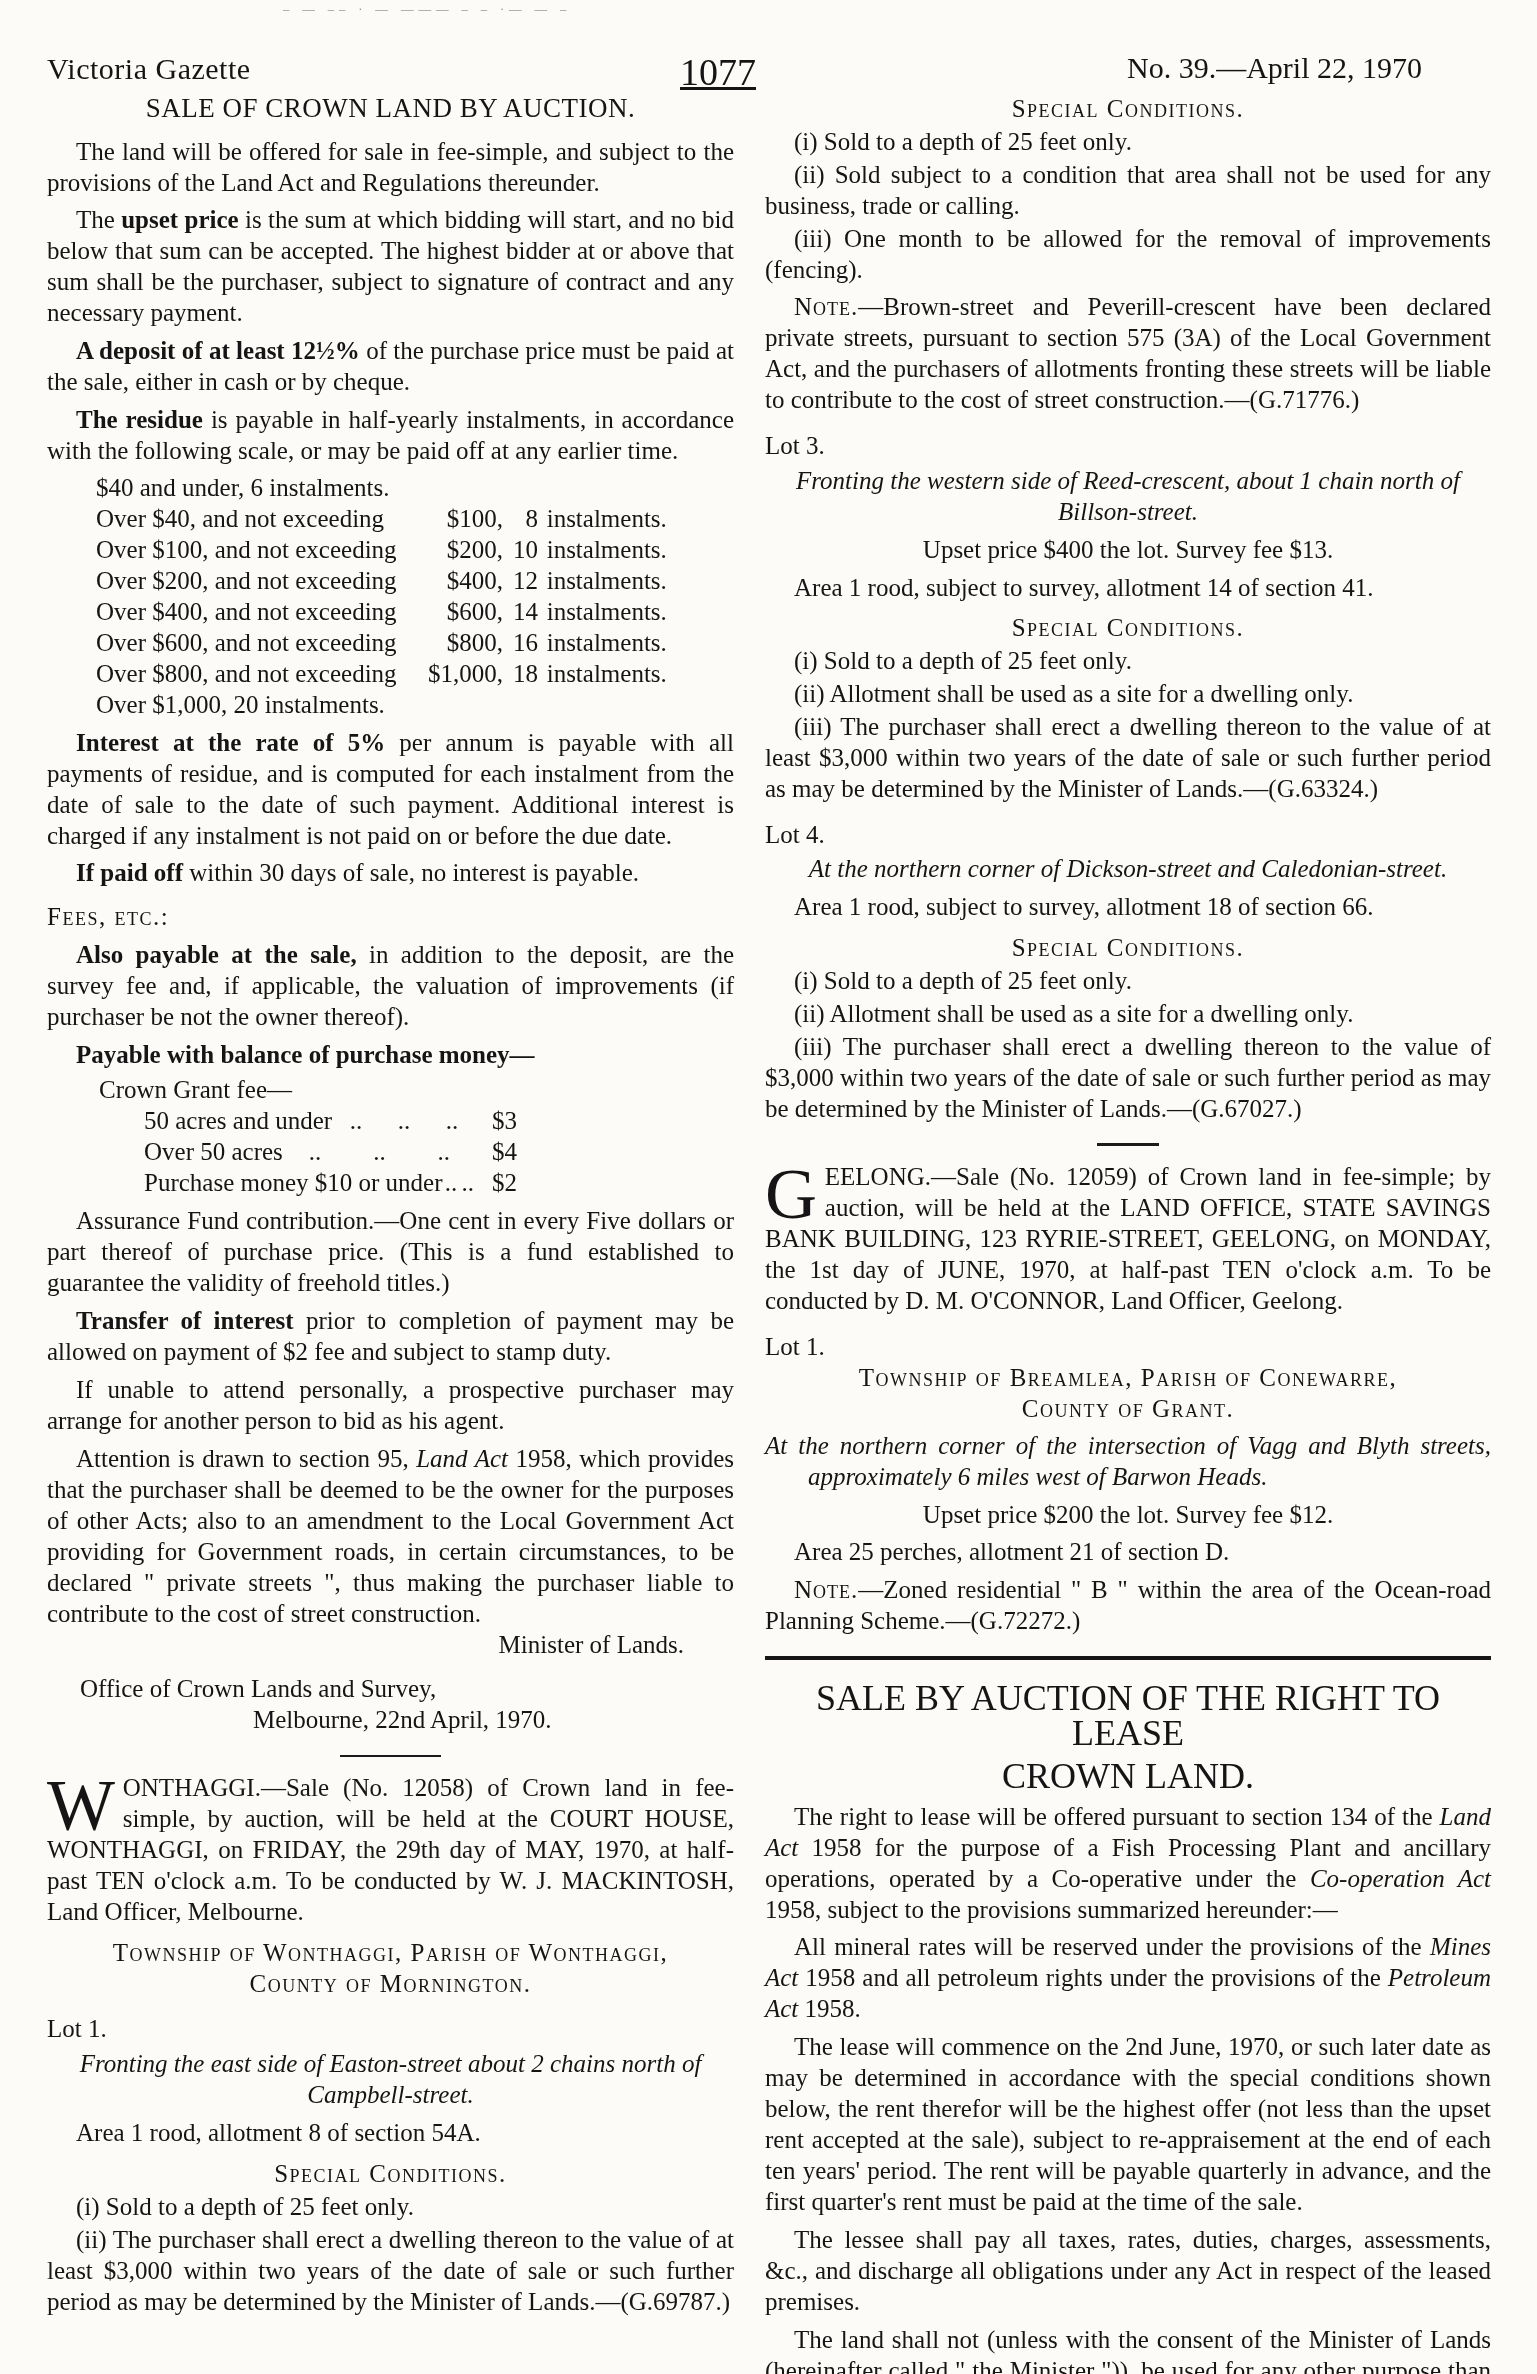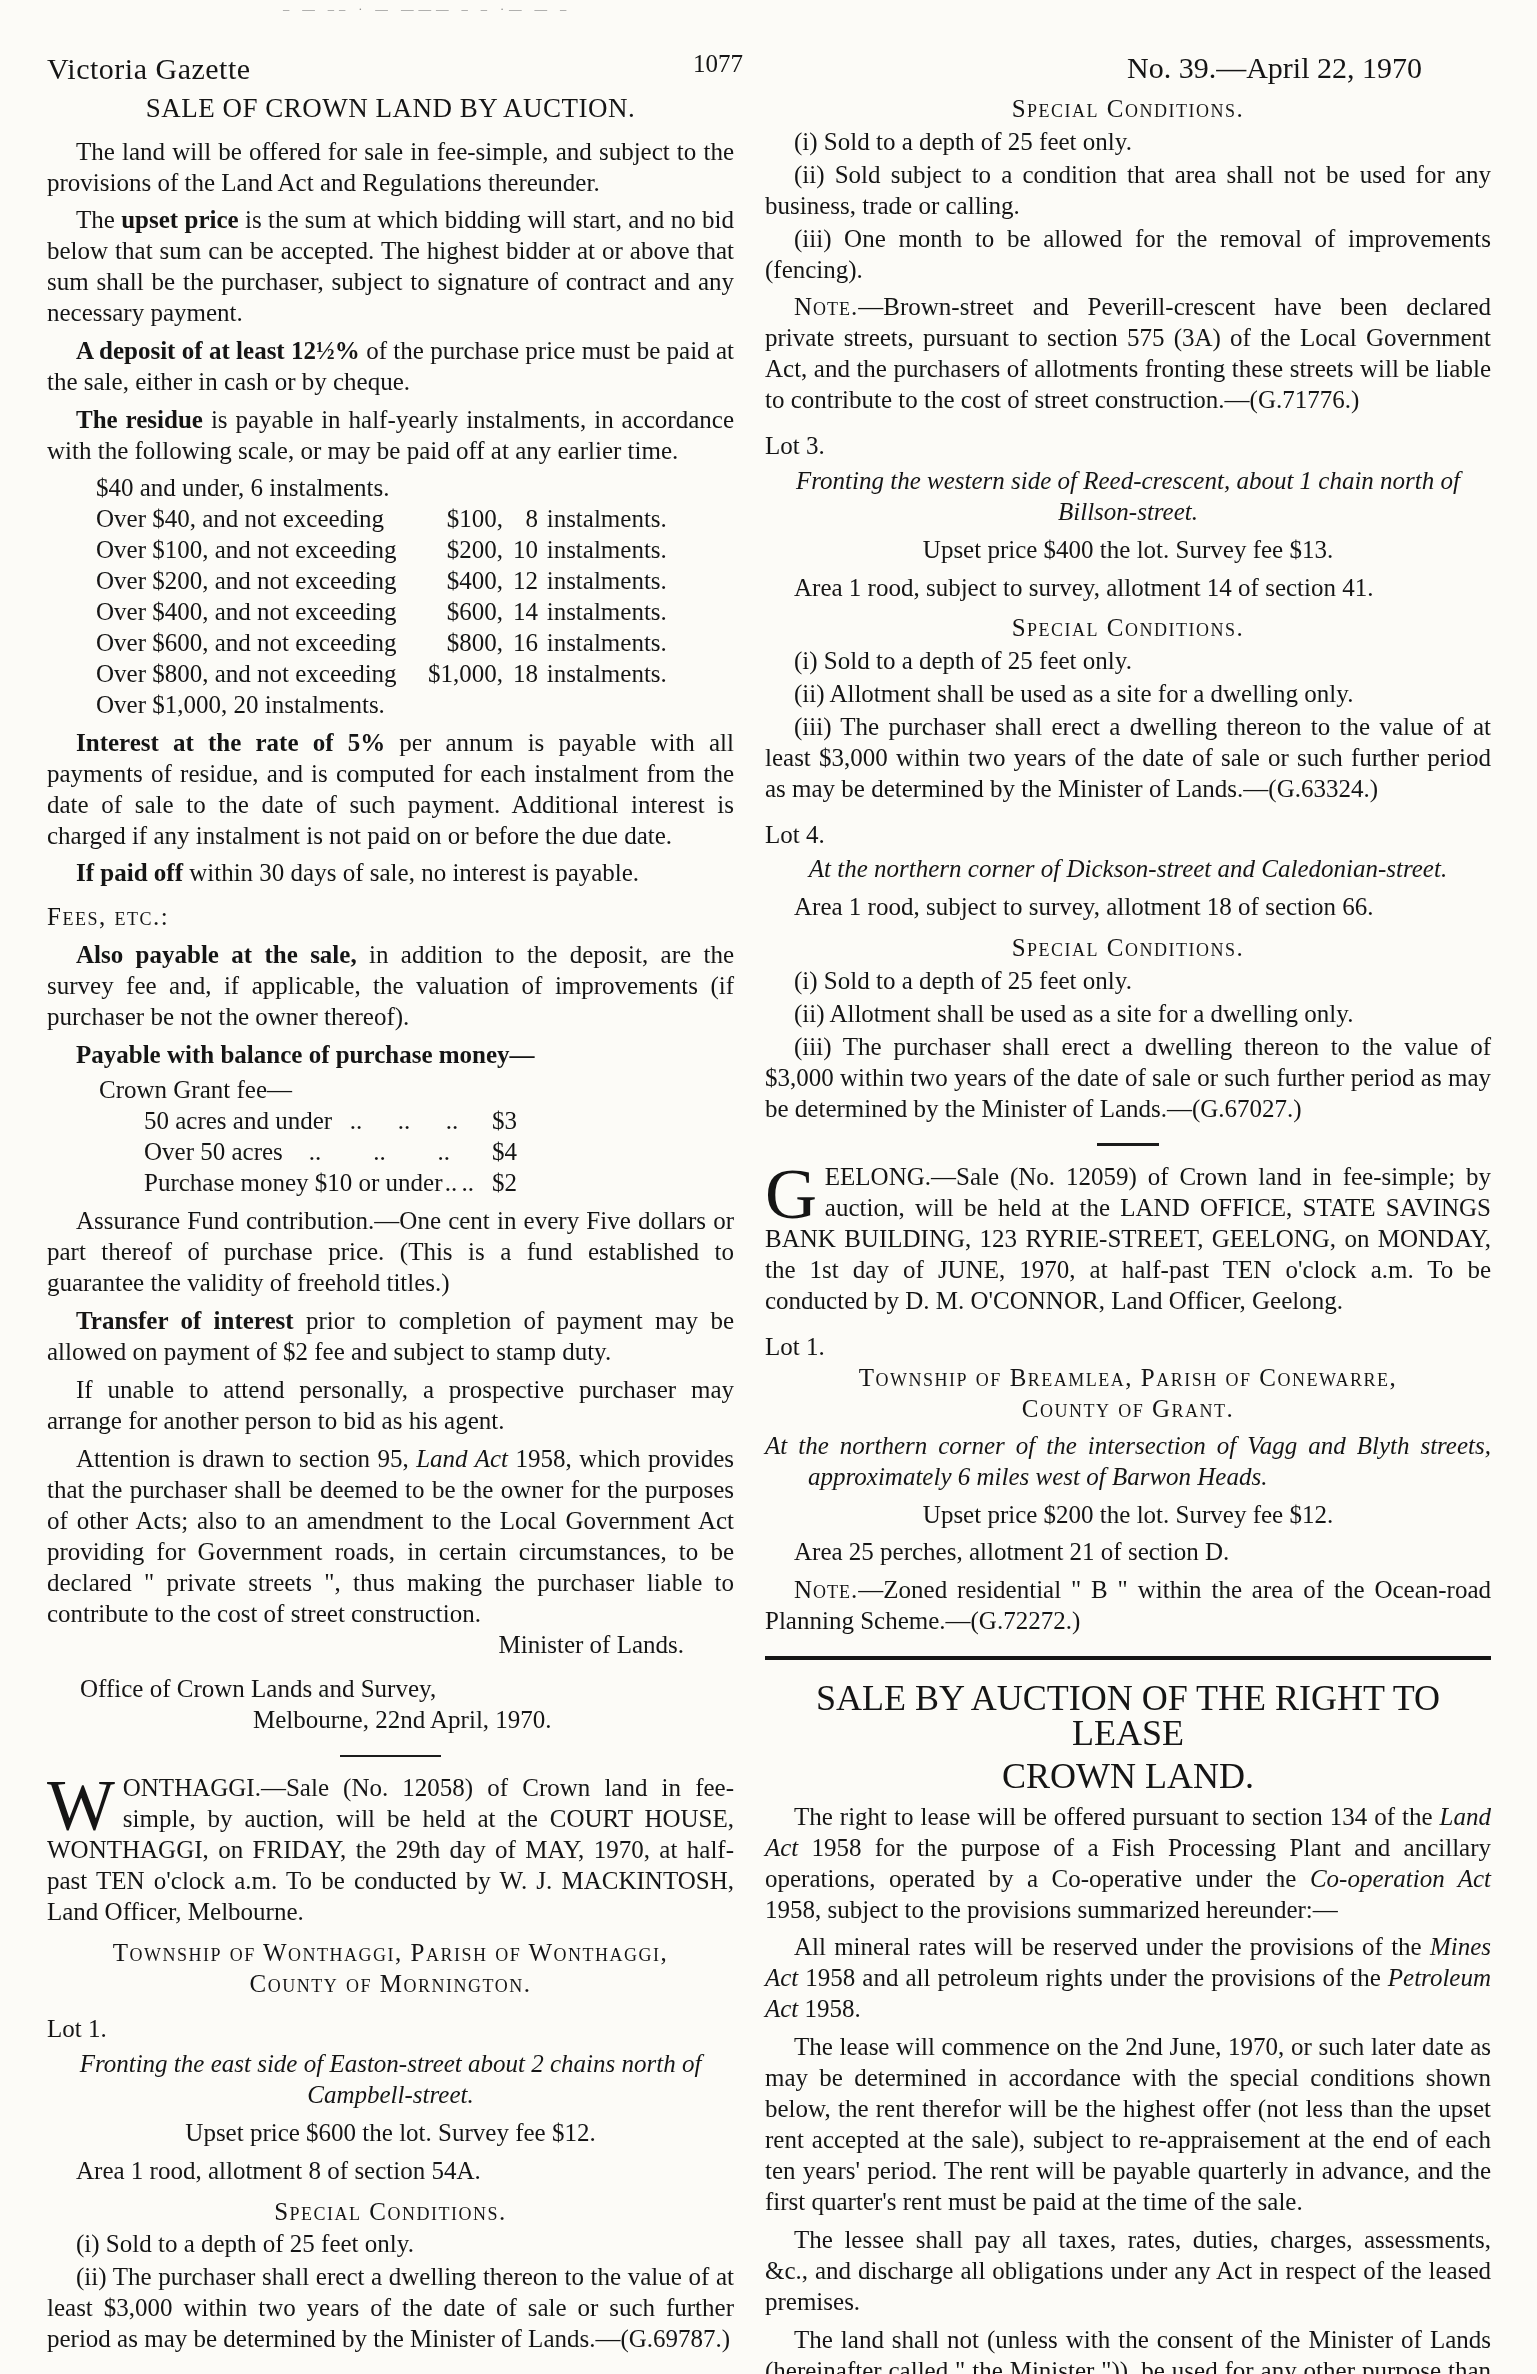--- a/index.html
+++ b/index.html
@@ -1,20 +1,20 @@
 <!DOCTYPE html>
 <html><head>
 <meta charset="utf-8">
 <style>
   html,body{margin:0;padding:0;background:#e9e7e1;}
   .page{position:relative;width:1537px;height:2375px;background:#fcfbf7;
         font-family:"Liberation Serif","DejaVu Serif",serif;color:#151515;overflow:hidden;}
   .scan-artifact{position:absolute;left:283px;top:1.9px;color:#8a8a8a;font-size:12.6px;letter-spacing:4.9px;white-space:nowrap;}
   .hdr-left{position:absolute;left:47px;top:52px;font-size:30px;letter-spacing:0.5px;}
-  .hdr-center{position:absolute;left:621px;top:50px;width:194px;text-align:center;font-size:25px;}
+  .hdr-center{position:absolute;left:621px;top:50px;width:194px;text-align:center;font-size:38px;text-decoration:underline;}
   .hdr-right{position:absolute;right:115px;top:51px;font-size:30px;}
   .col{position:absolute;top:93px;font-size:25px;line-height:31px;}
   .col-left{left:47px;width:687px;}
   .col-right{left:765px;width:726px;}
   .center{text-align:center;}
   .just{text-align:justify;}
   .title{font-size:27px;margin:0 0 11.6px;font-weight:normal;letter-spacing:0.5px;text-align:center;}
   p{margin:6.8px 0 0;}
   .ind{text-indent:29px;}
   .cond{margin:1.9px 0 0;}
@@ -153,21 +153,20 @@
     <div class="rule-short"></div>
 
     <p class="dc-para">
       <span class="dropcap">W</span><span>ONTHAGGI.—Sale (No. 12058) of Crown land in fee-simple, by auction, will be held at the COURT HOUSE, WONTHAGGI, on FRIDAY, the 29th day of MAY, 1970, at half-past TEN o'clock a.m.  To be conducted by W. J. MACKINTOSH, Land Officer, Melbourne.</span>
     </p>
     <div class="sc-head">Township of Wonthaggi, Parish of Wonthaggi,</div>
     <div class="sc-head tight">County of Mornington.</div>
 
     <div class="lot">Lot 1.</div>
     <div class="center loc">Fronting the east side of Easton-street about 2 chains north of Campbell-street.</div>
-    <div class="center price">Upset price $600 the lot.  Survey fee $12.</div>
     <p class="ind just">Area 1 rood, allotment 8 of section 54A.</p>
     <div class="sc-head">Special Conditions.</div>
     <p class="cond ind just">(i) Sold to a depth of 25 feet only.</p>
     <p class="cond ind just">(ii) The purchaser shall erect a dwelling thereon to the value of at least $3,000 within two years of the date of sale or such further period as may be determined by the Minister of Lands.—(G.69787.)</p>
 
   </div>
 
   <div class="col col-right">
     <div class="sc-head tight">Special Conditions.</div>
     <p class="cond ind just">(i) Sold to a depth of 25 feet only.</p>

